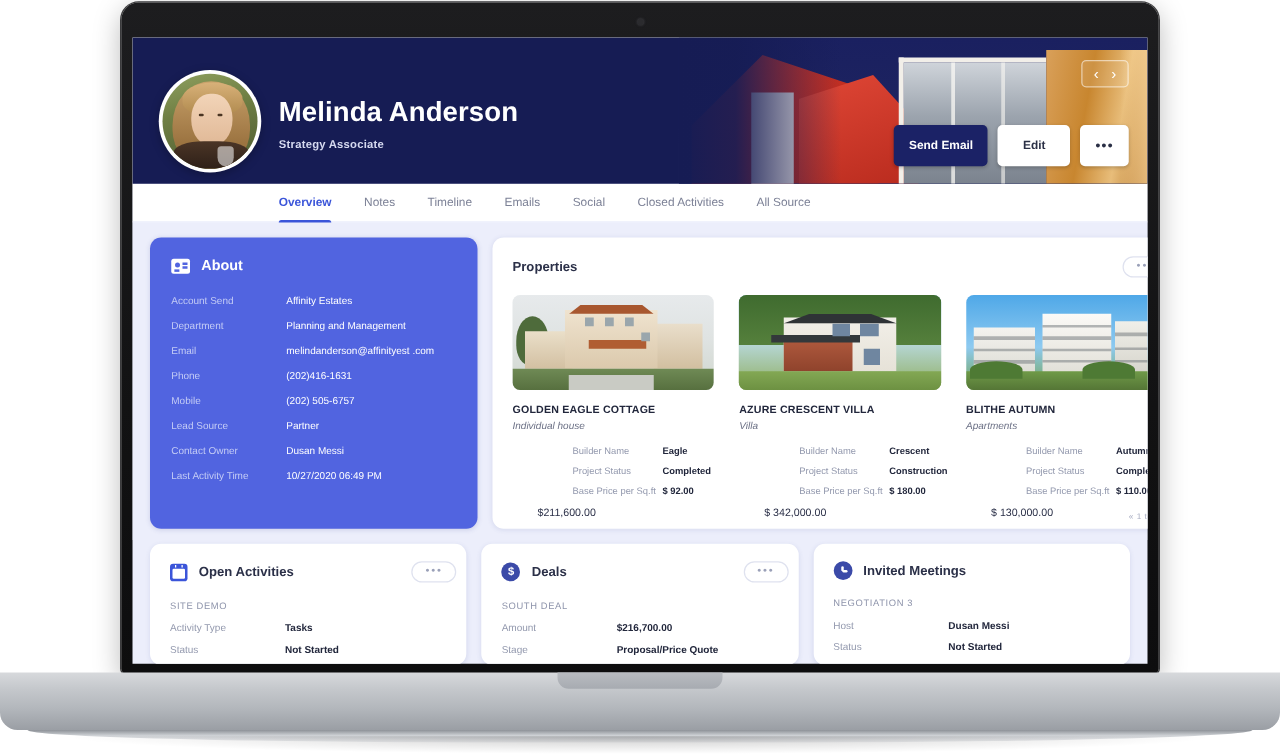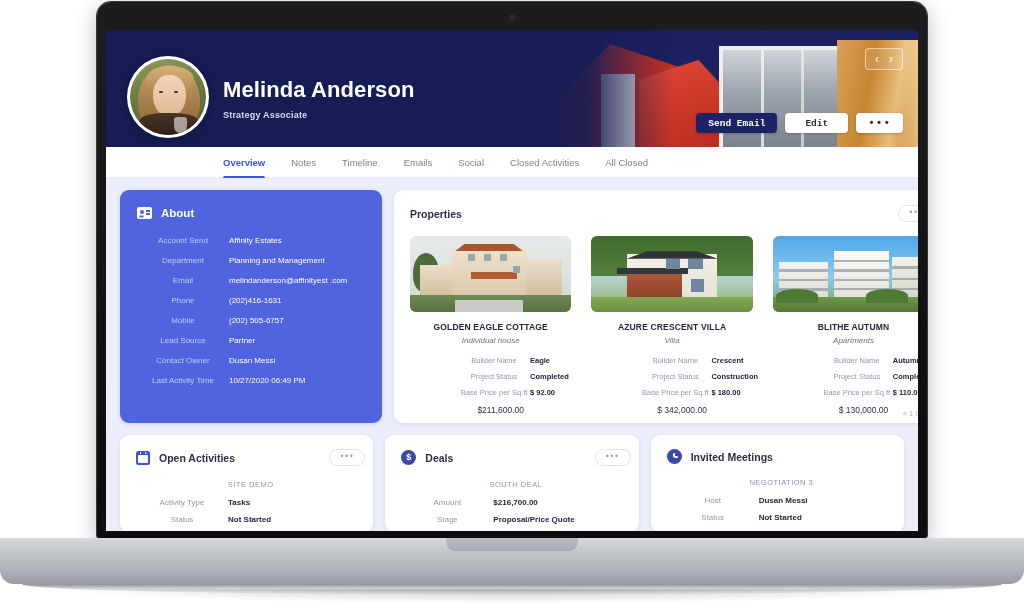--- a/index.html
+++ b/index.html
@@ -183,23 +183,22 @@
   }
 
   #header-actions {
     position: absolute; right: 15px; bottom: 14px;
     display: flex; align-items: center; gap: 8px; z-index: 6;
   }
   .hdr-btn {
     font-size: 9.5px; font-weight: 700;
     border-radius: 4px; cursor: pointer;
     display: flex; align-items: center; justify-content: center;
-    height: 20px;
+    height: 33px;
     box-shadow: 0 1px 3px rgba(0,0,0,.2);
-    font-family: Liberation Mono, monospace;
   }
   #btn-send-email { background: #1b2266; color: #fff; padding: 0 12px; }
   #btn-edit { background: #ffffff; color: #2a2f45; padding: 0 20px; }
   #btn-more-header { background: #ffffff; color: #2a2f45; padding: 0 12px; font-size: 11px; letter-spacing: 1px; }
 
   
   #tab-bar {
     height: 31px;
     background: #ffffff;
     display: flex; align-items: center;
@@ -216,21 +215,21 @@
   .tab-item.active::after {
     content:""; position: absolute; left: 0; right: 0; bottom: 0;
     height: 2px; background: #3b55d9; border-radius: 2px 2px 0 0;
   }
 
   
   #content-area {
     background: #eceefb;
     padding: 12px 14px;
     height: 254px;
-    display: flex; flex-direction: column; gap: 12px; text-align: center;
+    display: flex; flex-direction: column; gap: 12px;
   }
   #row-top { display: flex; gap: 12px; height: 259px; }
 
   
   #about-card {
     width: 262px; flex: 0 0 262px;
     background: #5164e0;
     border-radius: 9px;
     padding: 17px 17px 0 17px;
     box-shadow: 0 1px 4px rgba(60,70,150,.18);
@@ -423,21 +422,21 @@
         </div>
       </div>
 
       <div id="tab-bar">
         <div class="tab-item active">Overview</div>
         <div class="tab-item">Notes</div>
         <div class="tab-item">Timeline</div>
         <div class="tab-item">Emails</div>
         <div class="tab-item">Social</div>
         <div class="tab-item">Closed Activities</div>
-        <div class="tab-item">All Closed</div>
+        <div class="tab-item">All Source</div>
       </div>
 
       <div id="content-area">
 
         <div id="row-top">
 
           <div id="about-card">
             <div id="about-header">
               <div id="about-icon"></div>
               <div id="about-title">About</div>

